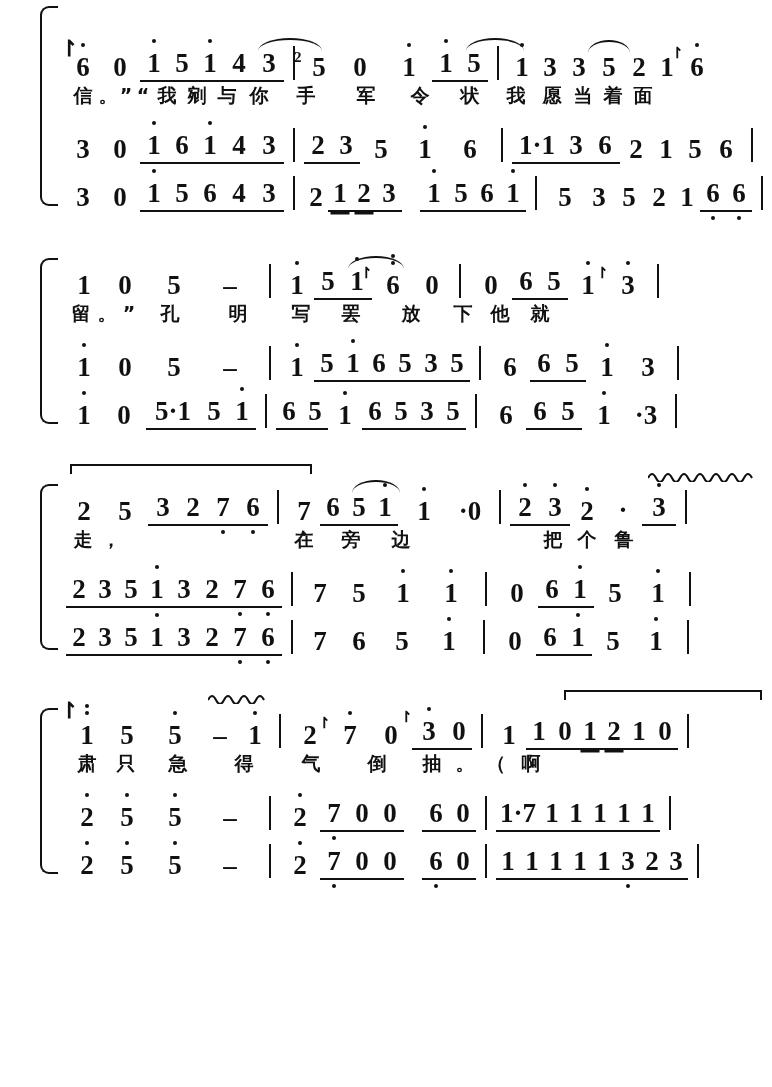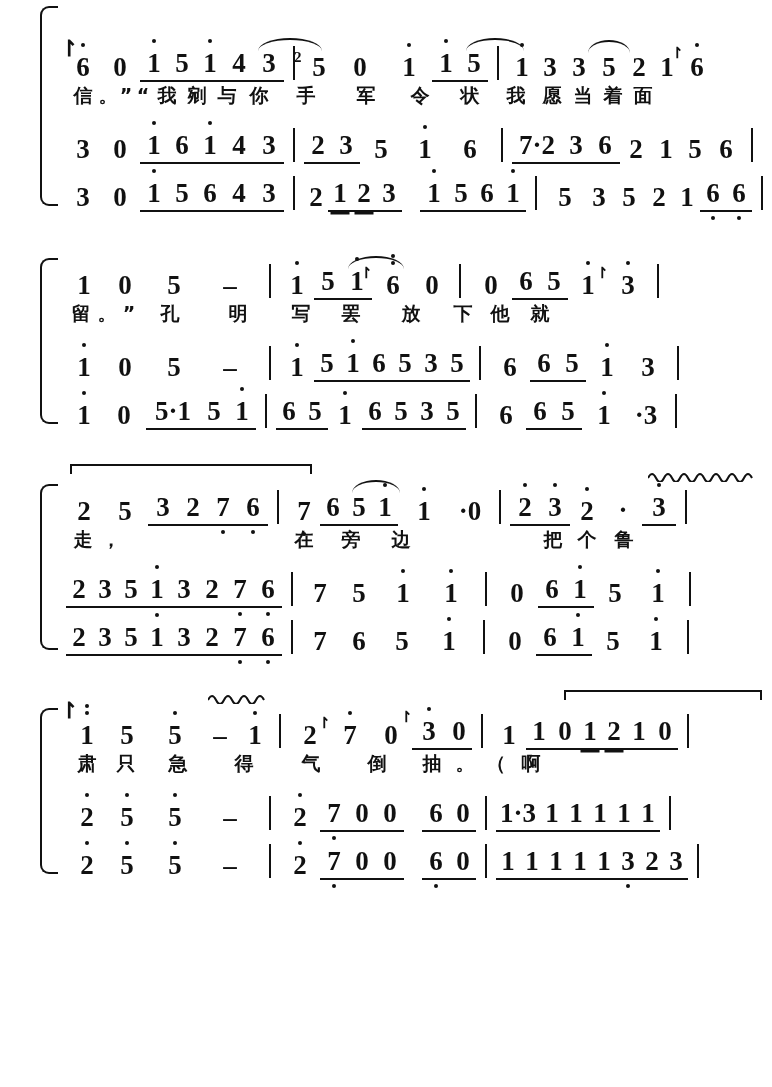--- a/index.html
+++ b/index.html
@@ -237,21 +237,21 @@
       <span class="cell u1 od" style="width:28px;">1</span>
       <span class="cell u1" style="width:30px;">4</span>
       <span class="cell u1" style="width:30px;">3</span>
       <span class="bar"></span>
       <span class="cell u1" style="width:28px;">2</span>
       <span class="cell u1" style="width:28px;">3</span>
       <span class="cell" style="width:42px;">5</span>
       <span class="cell od" style="width:46px;">1</span>
       <span class="cell" style="width:44px;">6</span>
       <span class="bar"></span>
-      <span class="cell u1" style="width:50px;">7·2</span>
+      <span class="cell u1" style="width:50px;">1·1</span>
       <span class="cell u1" style="width:28px;">3</span>
       <span class="cell u1" style="width:30px;">6</span>
       <span class="cell" style="width:32px;">2</span>
       <span class="cell" style="width:28px;">1</span>
       <span class="cell" style="width:30px;">5</span>
       <span class="cell" style="width:32px;">6</span>
       <span class="endbar"></span>
     </div>
 
     <div class="stave">
@@ -518,21 +518,21 @@
       <span class="cell od" style="width:50px;">5</span>
       <span class="cell dash" style="width:60px;">–</span>
       <span class="bar"></span>
       <span class="cell od" style="width:40px;">2</span>
       <span class="cell u1 ud" style="width:28px;">7</span>
       <span class="cell u1" style="width:28px;">0</span>
       <span class="cell u1" style="width:28px;">0</span>
       <span class="cell u1" style="width:28px;margin-left:18px;">6</span>
       <span class="cell u1" style="width:26px;">0</span>
       <span class="bar"></span>
-      <span class="cell u1" style="width:44px;">1·3</span>
+      <span class="cell u1" style="width:44px;">1·7</span>
       <span class="cell u1" style="width:24px;">1</span>
       <span class="cell u1" style="width:24px;">1</span>
       <span class="cell u1" style="width:24px;">1</span>
       <span class="cell u1" style="width:24px;">1</span>
       <span class="cell u1" style="width:24px;">1</span>
       <span class="endbar"></span>
     </div>
 
     <div class="stave">
       <span class="cell od" style="width:34px;margin-left:18px;">2</span>

